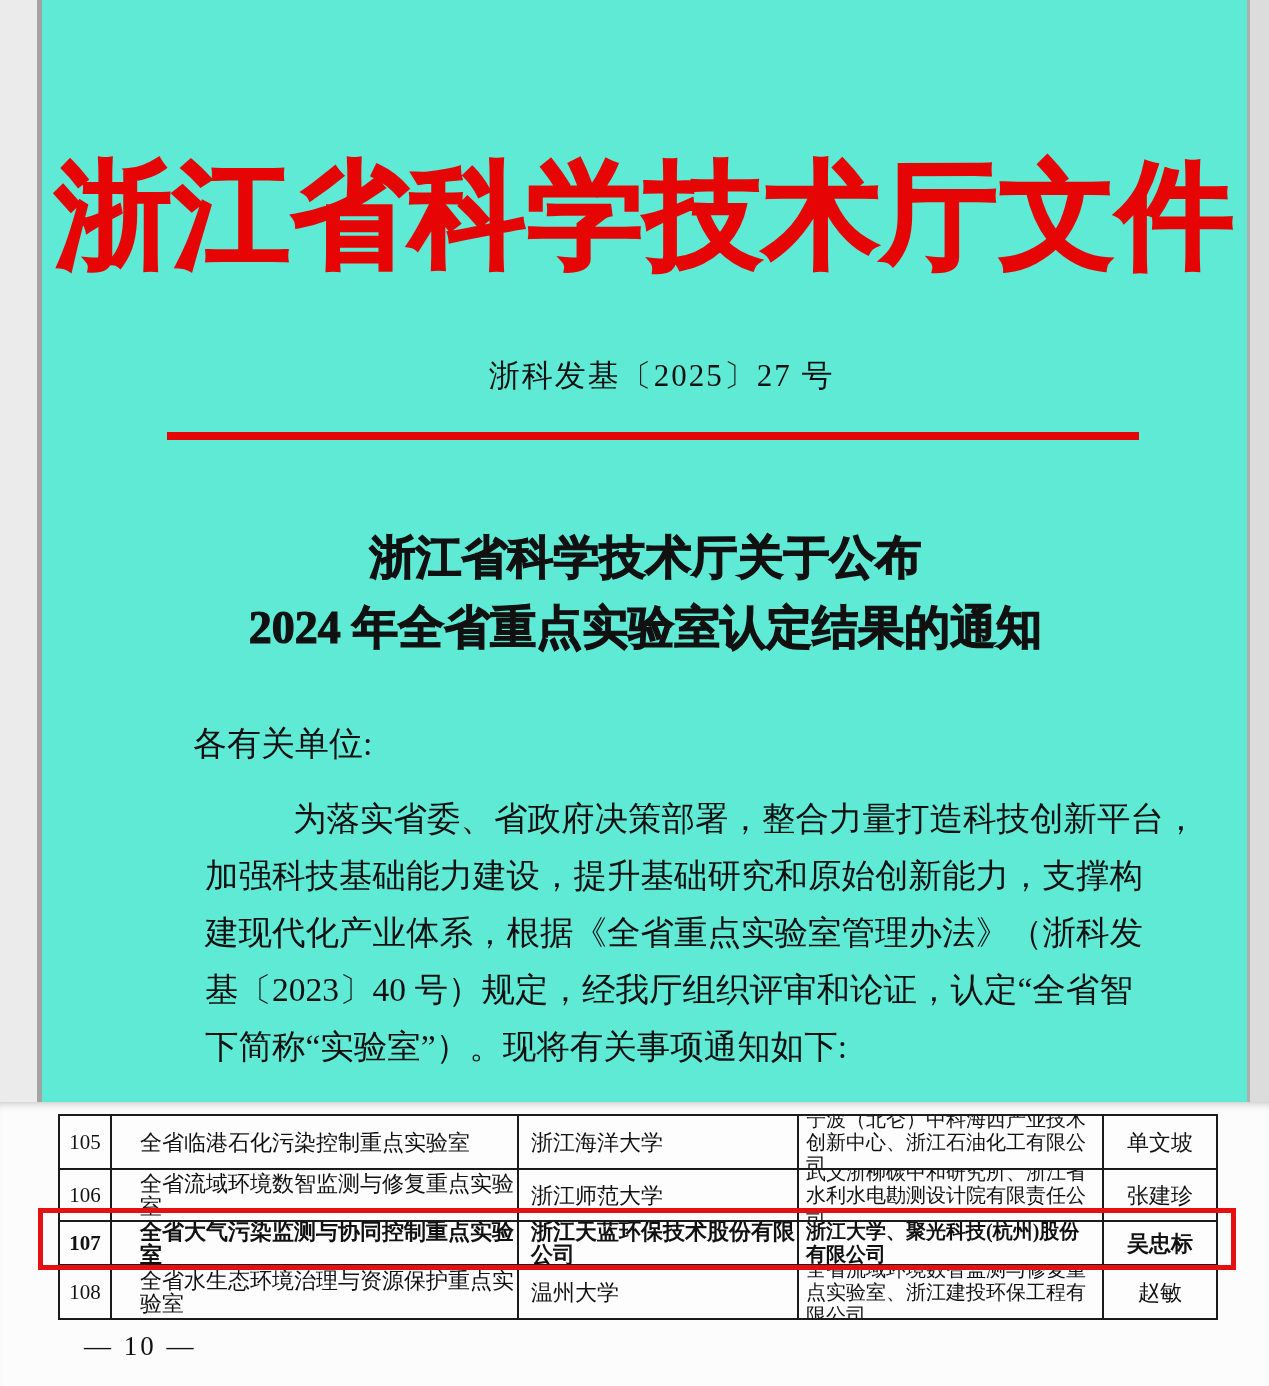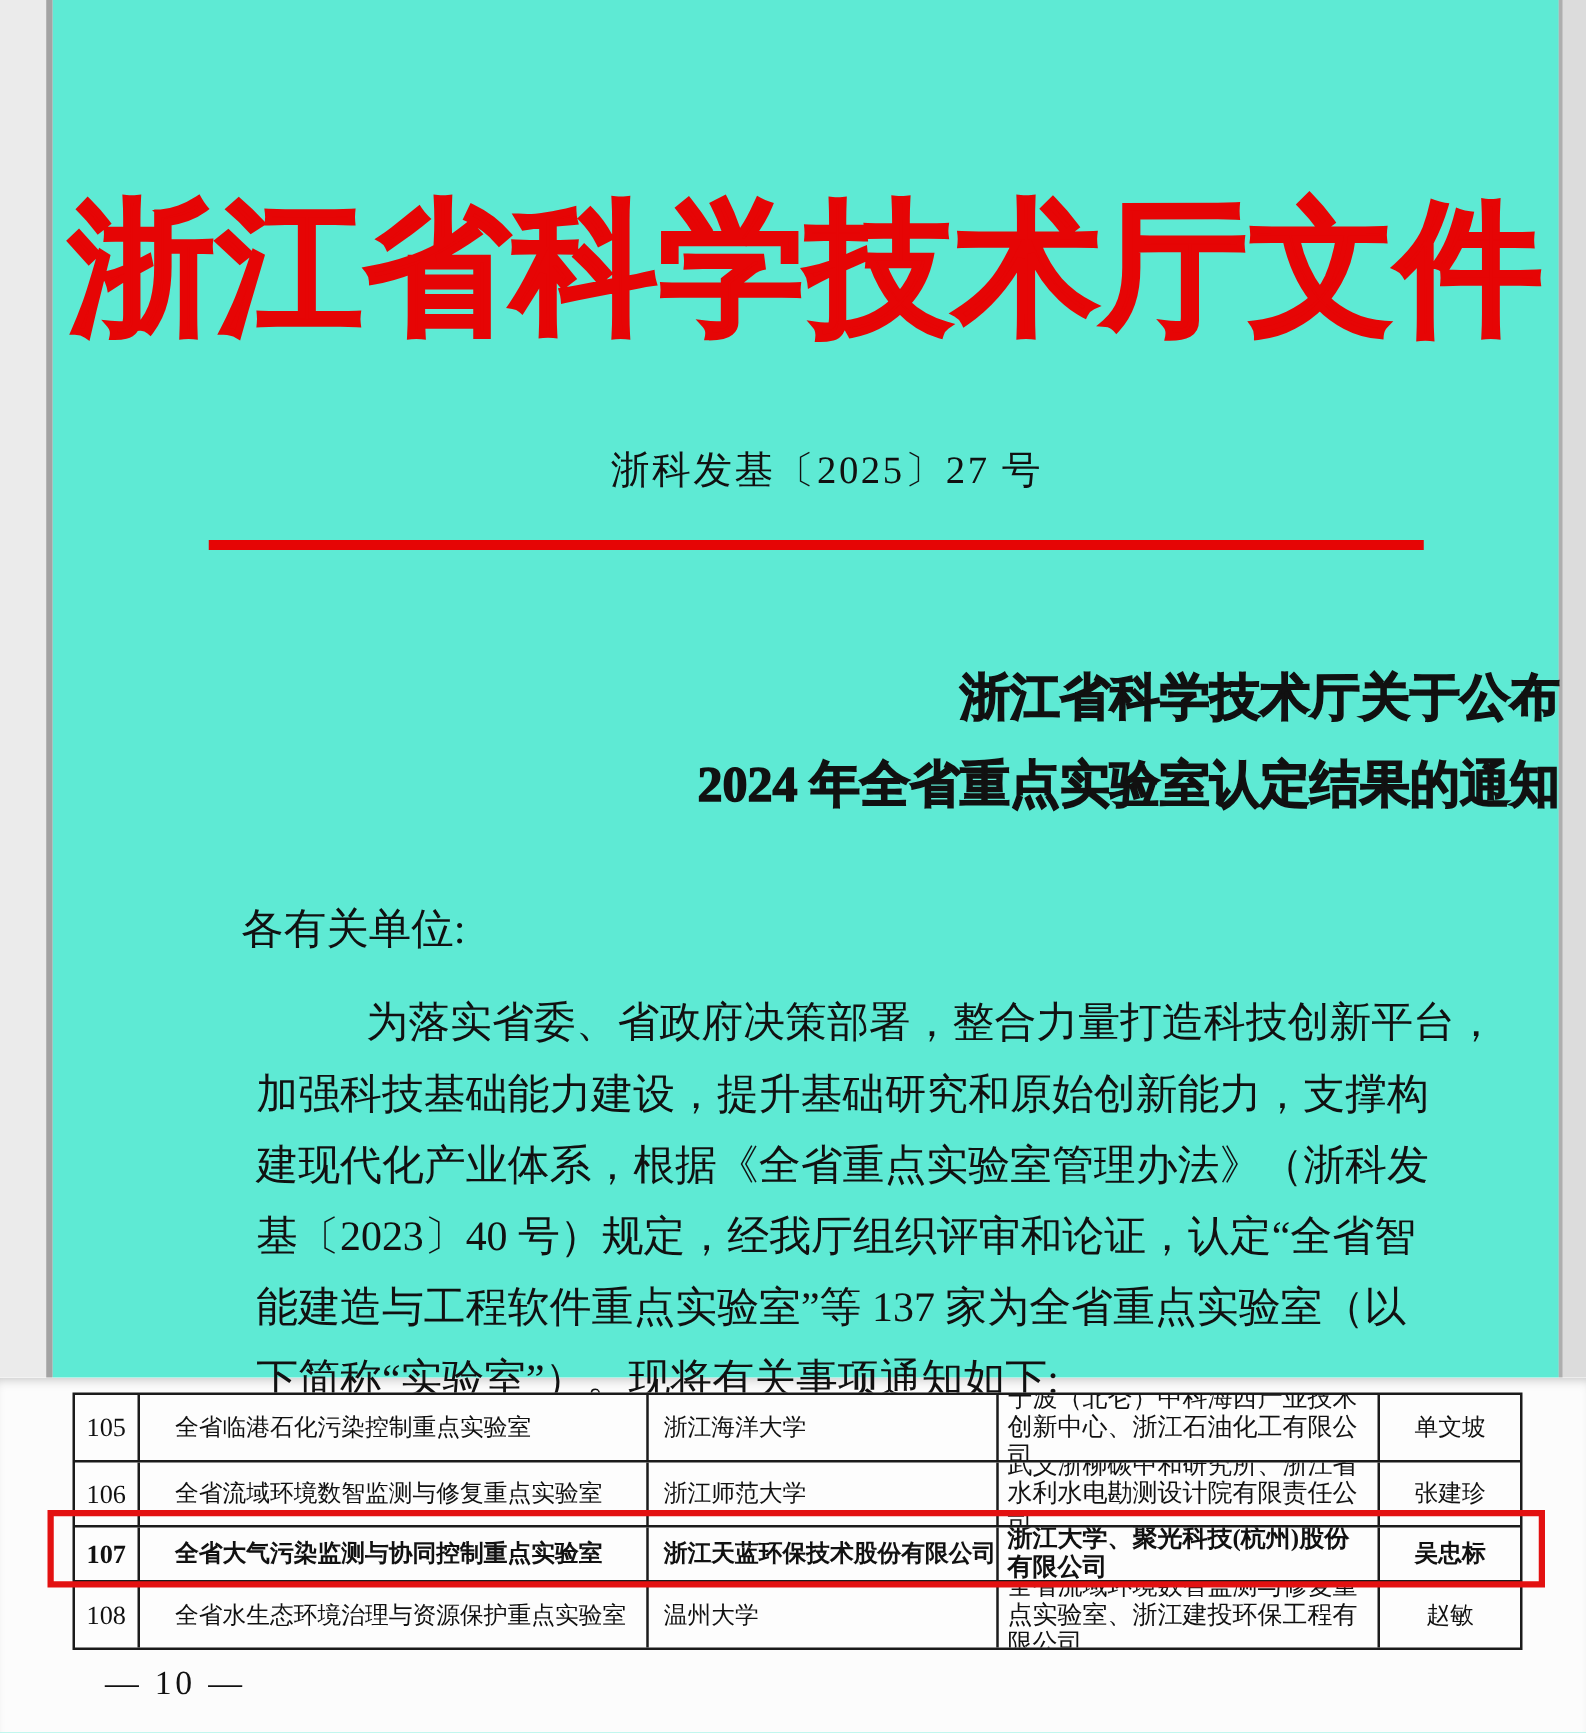--- a/index.html
+++ b/index.html
@@ -43,22 +43,22 @@
     text-align: center;
     font-size: 31px; line-height: 44px;
     letter-spacing: 2px;
     padding-left: 32px;
   }
   .red-rule {
     position: absolute; left: 167px; top: 432px; width: 972px; height: 8px;
   }
   .notice-title { 
     position: absolute; left: 43px; width: 1205px;
-    text-align: right; font-weight: 900;
-    font-size: 40px; line-height: 60px;
+    text-align: center; font-weight: 900;
+    font-size: 46px; line-height: 60px;
     -webkit-text-stroke: 1.2px #111;
     white-space: nowrap;
   }
   .notice-title-1 { top: 528px; }
   .notice-title-2 { top: 598px; }
   .salutation {
     position: absolute; left: 193px; top: 722px;
     font-size: 34px; line-height: 44px;
   }
   .body-para {
@@ -83,21 +83,21 @@
     display: grid;
     grid-template-columns: 50px 407px 280px 305px 114px;
   }
   .t-row + .t-row { border-top: 2px solid #1b1b1b; }
   .r105 { height: 52px; }
   .r106 { height: 52px; }
   .r107 { height: 44px; font-weight: bold; }
   .r108 { height: 54px; }
   .t-cell {
     display: flex; align-items: center;
-    font-size: 19px; line-height: 23px;
+    font-size: 22px; line-height: 23px;
     overflow: hidden;
   }
   .t-cell + .t-cell { border-left: 2px solid #1b1b1b; }
   .c-no { justify-content: center; font-size: 21px; }
   .c-lab { padding-left: 28px; }
   .c-org { padding-left: 12px; }
   .c-partners { padding: 2px 7px; font-size: 20px; line-height: 23px; display: block; 
                 display: flex; }
   .c-partners span { display: block; }
   .c-dir { justify-content: center; }
@@ -130,21 +130,20 @@
   <div class="notice-title notice-title-1">浙江省科学技术厅关于公布</div>
   <div class="notice-title notice-title-2">2024 年全省重点实验室认定结果的通知</div>
 
   <div class="salutation">各有关单位:</div>
 
   <div class="body-para">
     <div class="body-line first">为落实省委、省政府决策部署，整合力量打造科技创新平台，</div>
     <div class="body-line">加强科技基础能力建设，提升基础研究和原始创新能力，支撑构</div>
     <div class="body-line">建现代化产业体系，根据《全省重点实验室管理办法》（浙科发</div>
     <div class="body-line">基〔2023〕40 号）规定，经我厅组织评审和论证，认定“全省智</div>
-    <div class="body-line">能建造与工程软件重点实验室”等 137 家为全省重点实验室（以</div>
     <div class="body-line last">下简称“实验室”）。现将有关事项通知如下:</div>
   </div>
 
   <div class="doc-table">
 
     <div class="t-row r105">
       <div class="t-cell c-no">105</div>
       <div class="t-cell c-lab">全省临港石化污染控制重点实验室</div>
       <div class="t-cell c-org">浙江海洋大学</div>
       <div class="t-cell c-partners">

